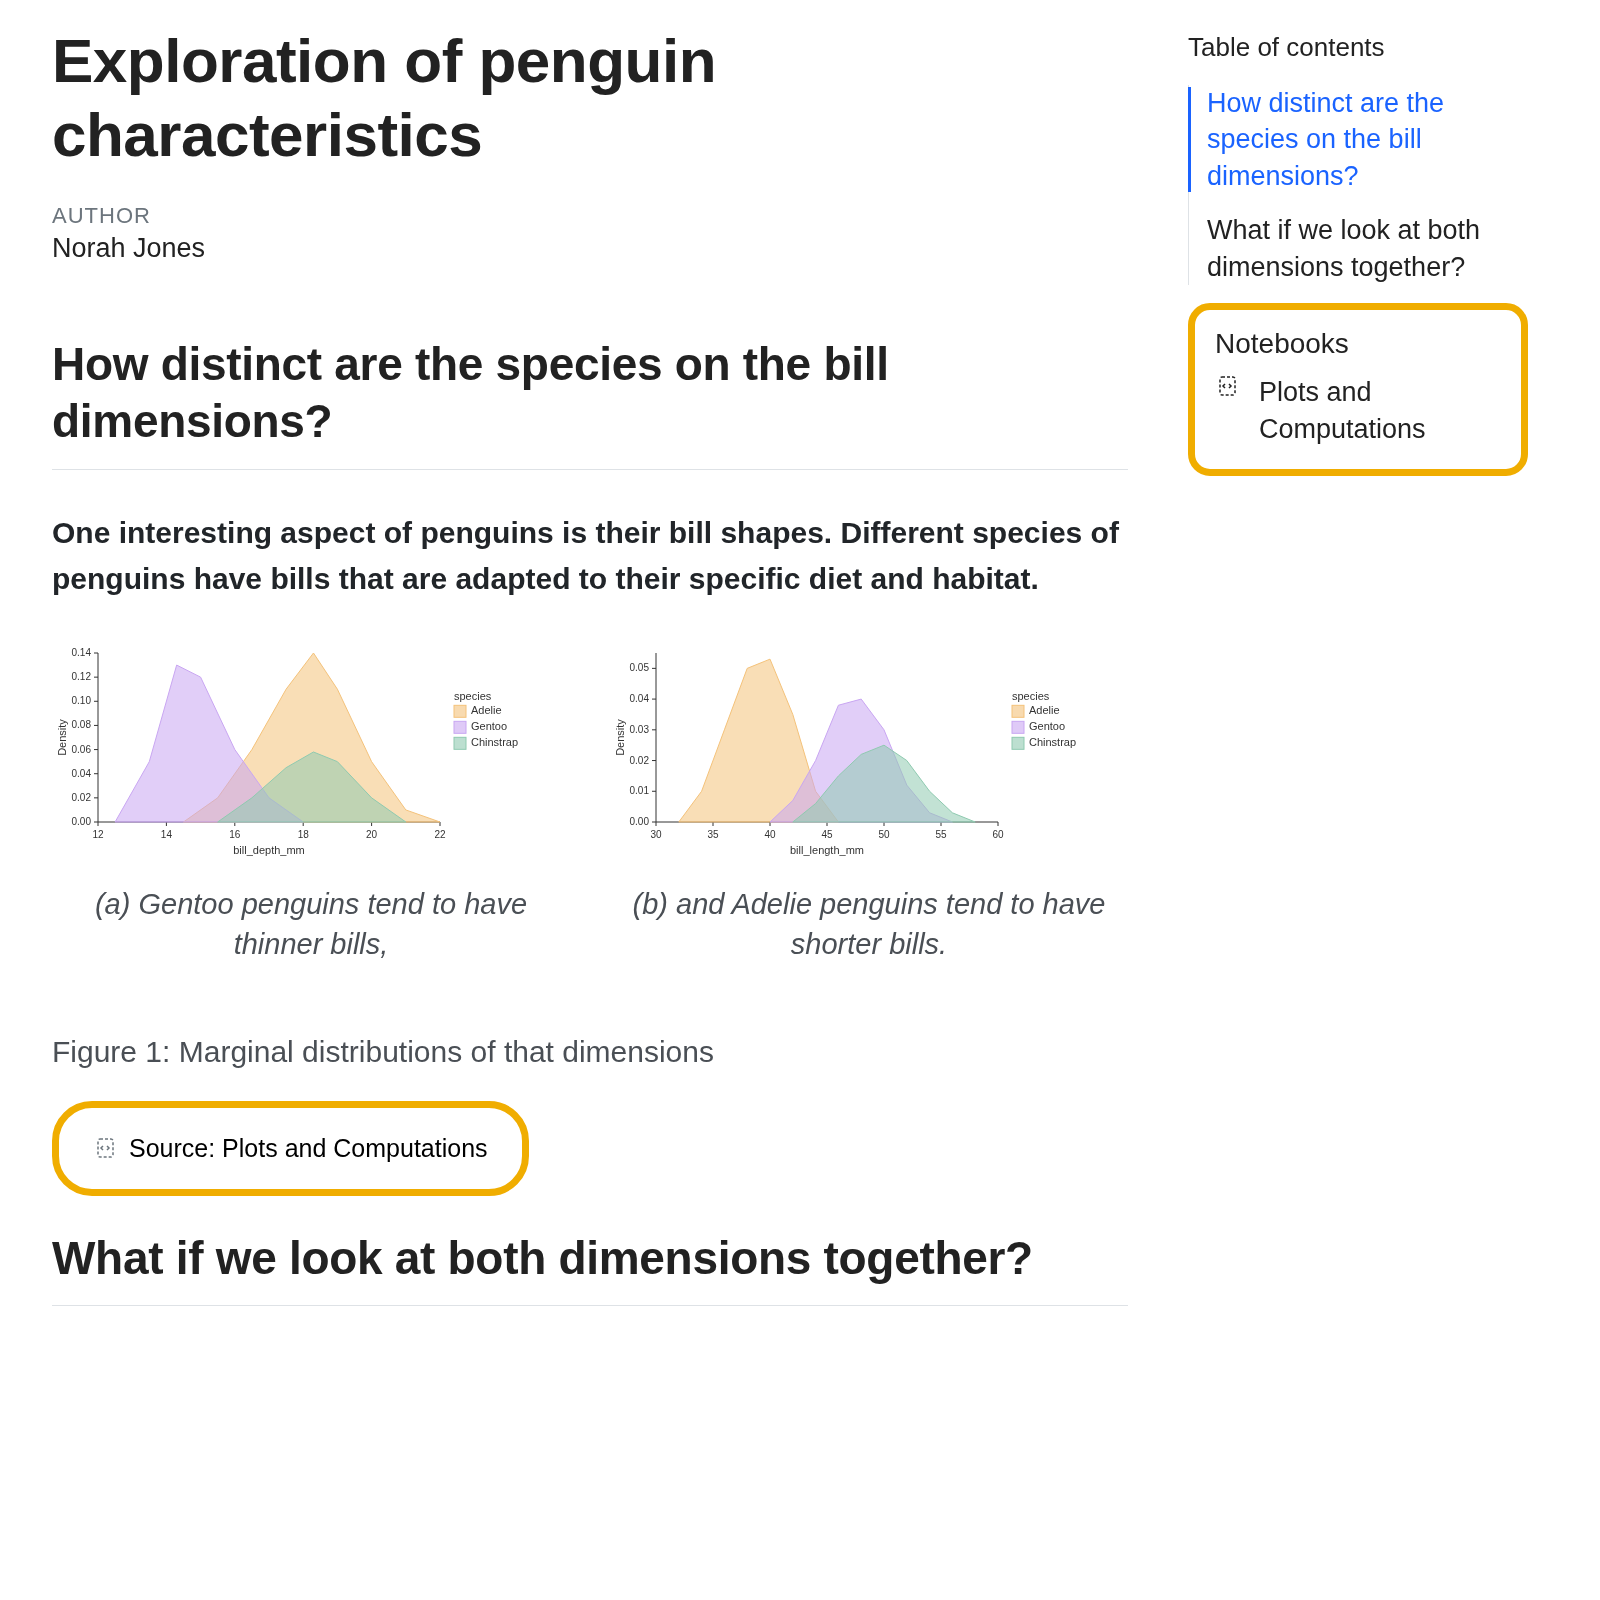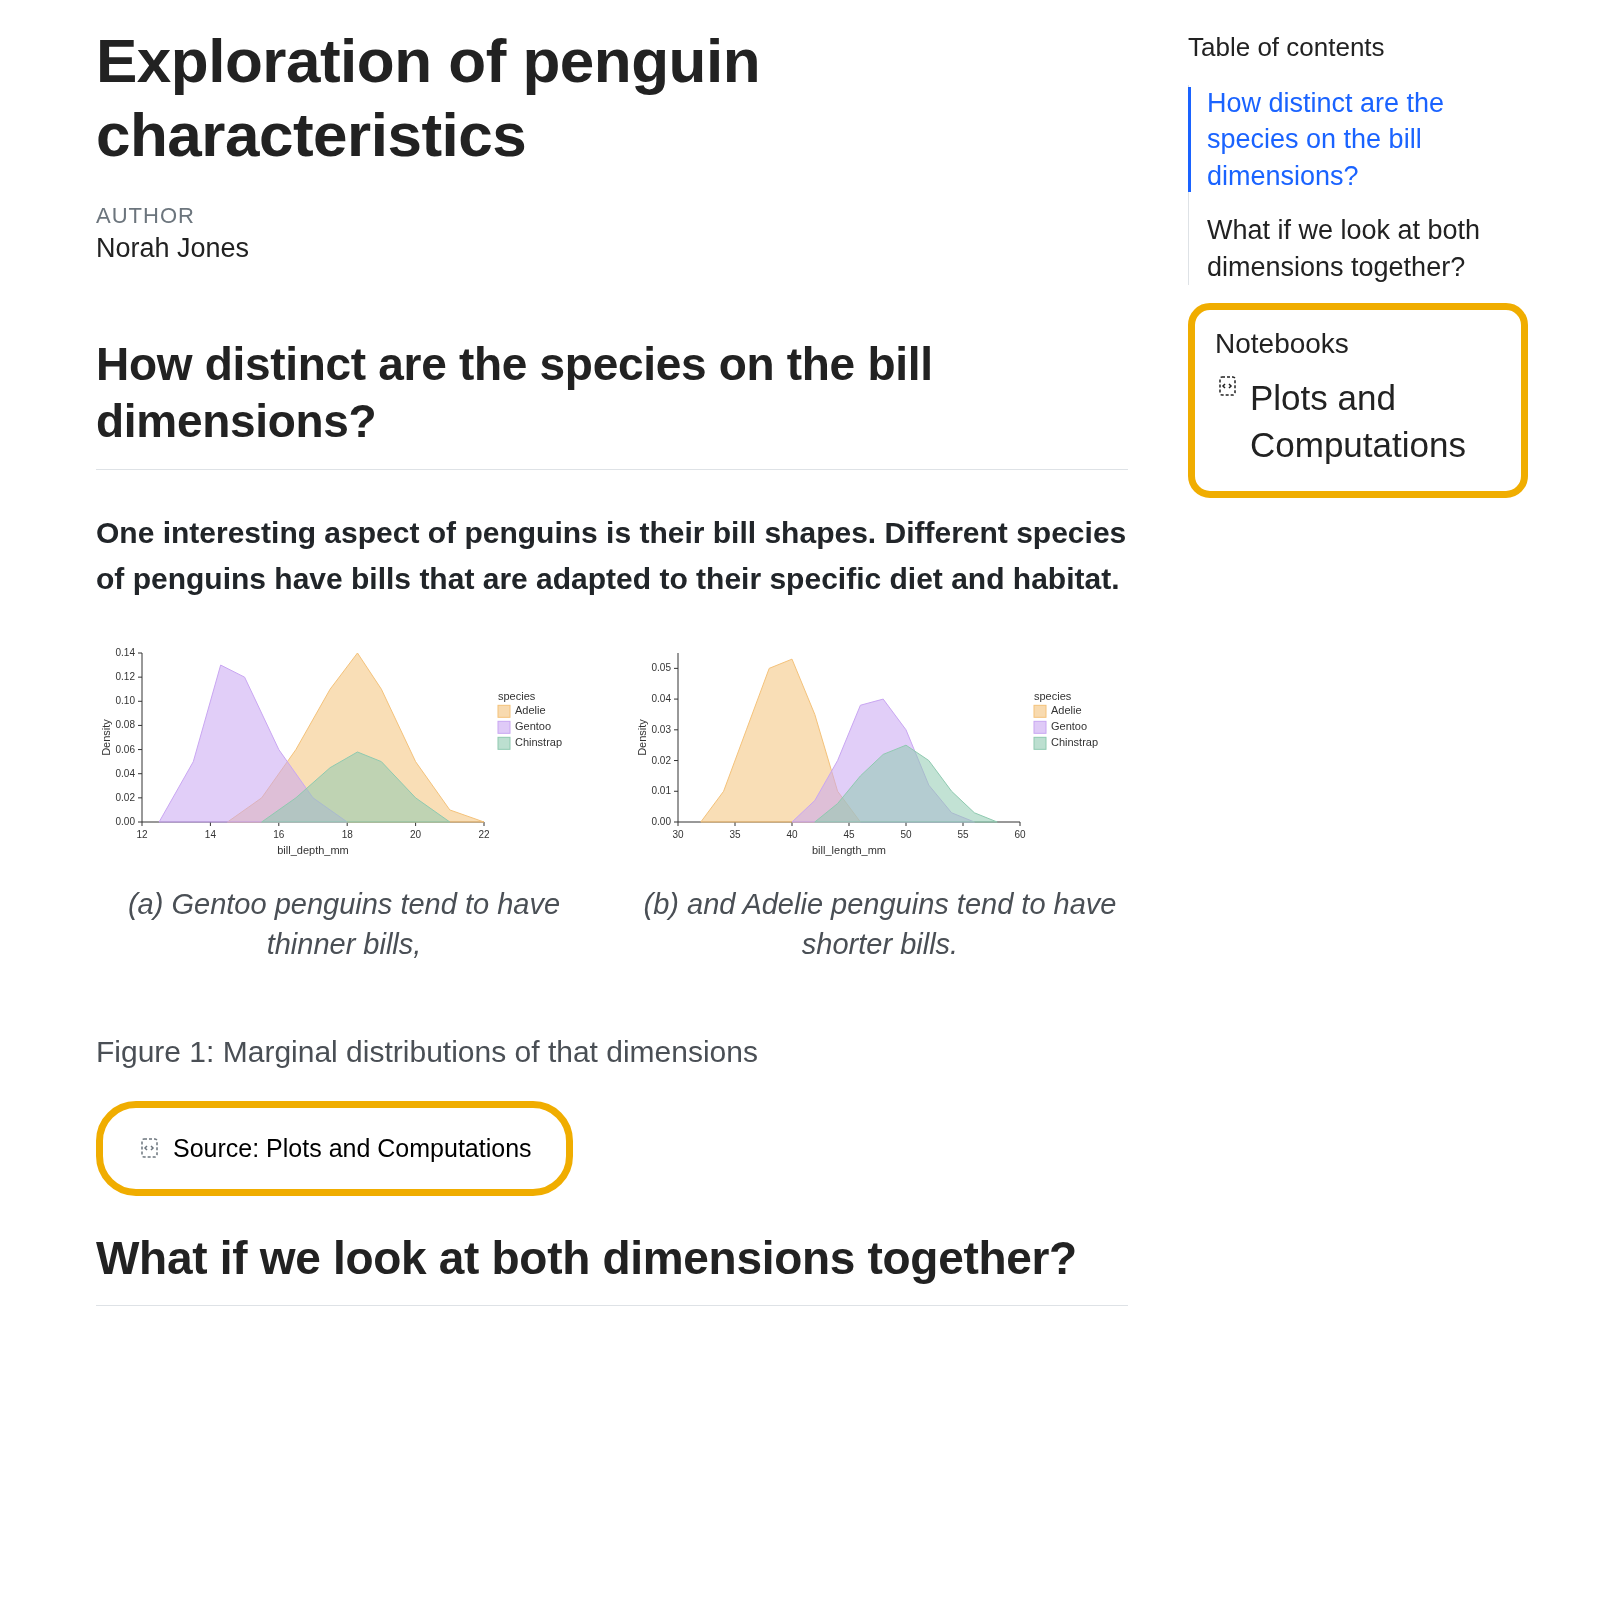--- a/index.html
+++ b/index.html
@@ -7,21 +7,21 @@
     margin: 0;
     padding: 0;
     background: #fff;
     font-family: -apple-system, BlinkMacSystemFont, "Segoe UI", Helvetica, Arial, sans-serif;
     color: #222;
   }
   .page {
     width: 1600px;
     height: 1509px;
     position: relative;
-    padding: 24px 72px 0 96px;
+    padding: 24px 72px 0 52px;
   }
   .layout {
     display: grid;
     grid-template-columns: 1fr 340px;
     column-gap: 60px;
     align-items: start;
   }
   
   .main { }
   h1.title {
@@ -148,25 +148,25 @@
     border: 7px solid #f0ad00;
     border-radius: 22px;
     padding: 18px 20px 22px 20px;
   }
   .side-head {
     font-size: 28px;
     font-weight: 400;
     margin-bottom: 14px;
   }
   .side-link {
-    font-size: 35px;
+    font-size: 27px;
     color: #222;
     display: flex;
     align-items: flex-start;
-    gap: 11px;
+    gap: 20px;
     line-height: 1.35;
   }
 </style>
 </head>
 <body>
 
 <div class="page">
   <div class="layout">
 
     <div class="main">

